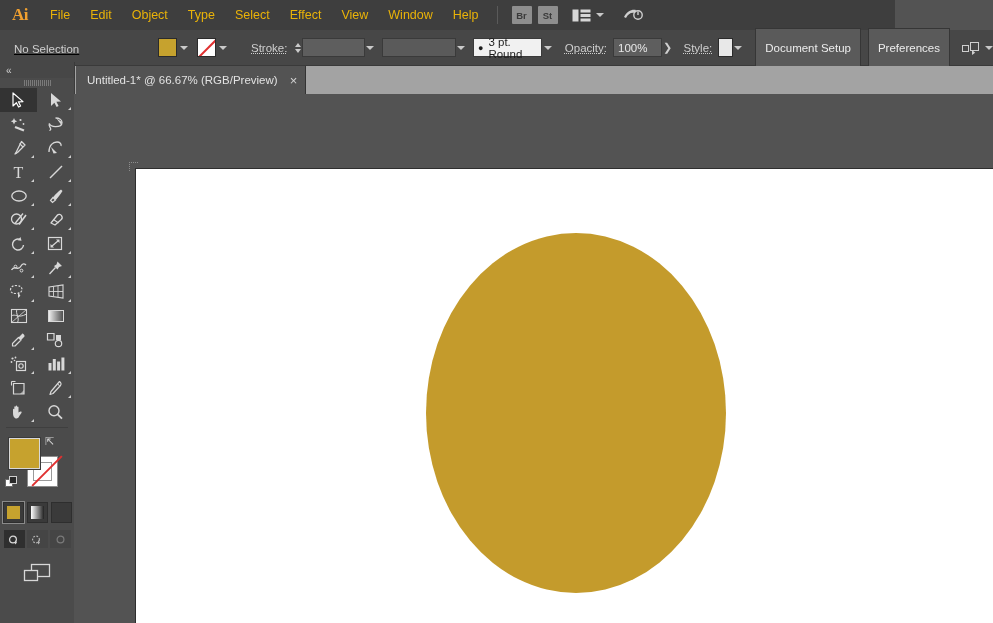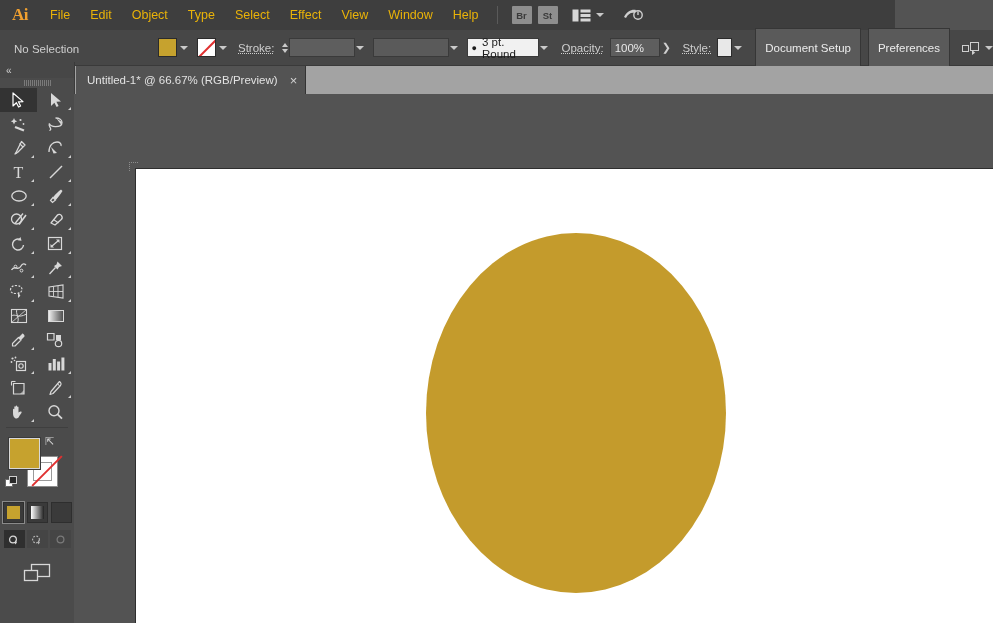--- a/index.html
+++ b/index.html
@@ -281,41 +281,41 @@
     <div style="margin-left:18px; display:flex; align-items:center;">
       <svg width="22" height="16" viewBox="0 0 22 16">
         <path d="M2 10 C5 4, 10 2, 14 3 L13 6 C9 5, 6 7, 4 11 Z" fill="#cfcfcf"></path>
         <circle cx="16" cy="8" r="4.2" fill="none" stroke="#cfcfcf" stroke-width="1.4"></circle>
         <line x1="16" y1="4.5" x2="16" y2="8" stroke="#cfcfcf" stroke-width="1.4"></line>
       </svg>
     </div>
   </div>
 
   <div id="controlbar">
-    <div style="width:74px; padding-left:14px; box-sizing:border-box;">
+    <div style="width:74px; padding-left:14px; box-sizing:border-box;text-decoration:underline;">
       <span class="cb-label" style="white-space:nowrap;">No Selection</span>
     </div>
 
     <div style="display:flex; align-items:center; margin-left:84px;">
       <div class="swatch-box" id="cb-fill-swatch" style="background: rgb(198, 162, 46);"></div>
       <div class="dd-arrow">
           <i></i>
         </div>
     </div>
 
     <div style="display:flex; align-items:center; margin-left:6px;">
       <div class="swatch-box" style="background:#ffffff; position:relative; overflow:hidden;">
         <div style="position:absolute; left:-3px; top:8px; width:26px; height:2px; background:#e03030; transform:rotate(-45deg);"></div>
       </div>
       <div class="dd-arrow">
           <i></i>
         </div>
     </div>
 
-    <span class="cb-label cb-underline" style="margin-left:8px;">Stroke:</span>
+    <span class="cb-label cb-underline" style="margin-left:21px;">Stroke:</span>
 
     <div class="stepper" style="margin-left:6px;">
       <i class="up"></i>
         <i class="dn"></i>
     </div>
     <div class="field" style="width:82px;"></div>
     <div class="dd-arrow">
         <i></i>
       </div>
 

